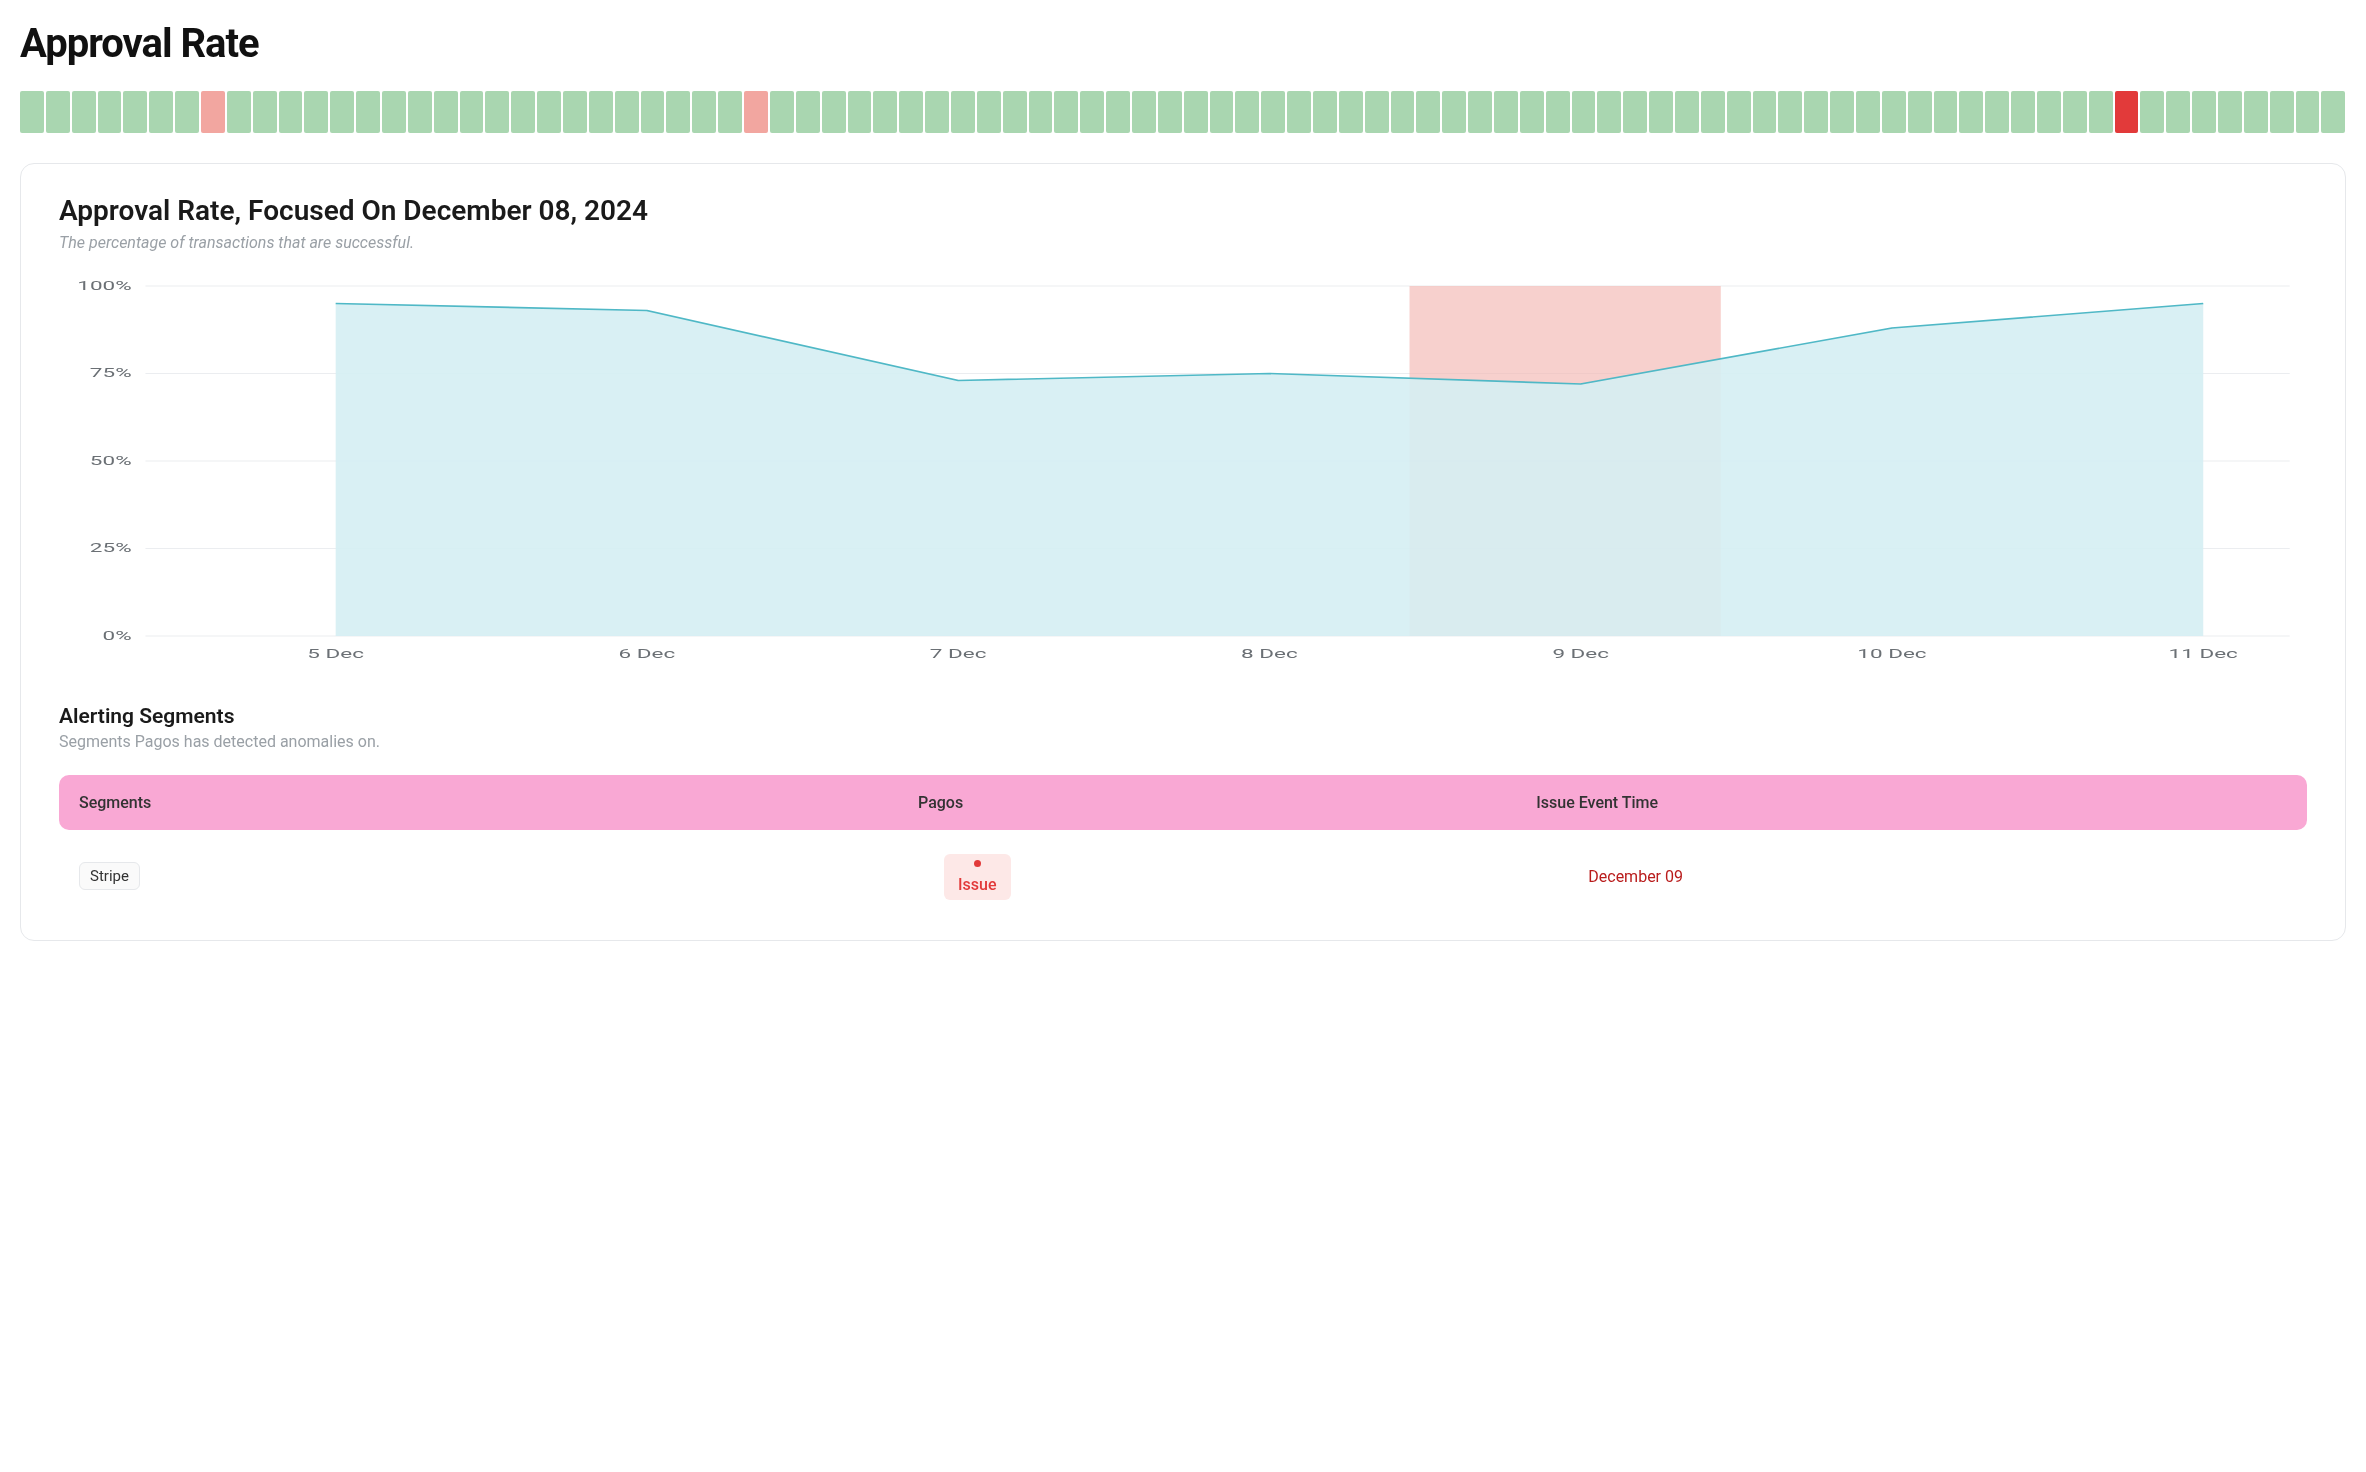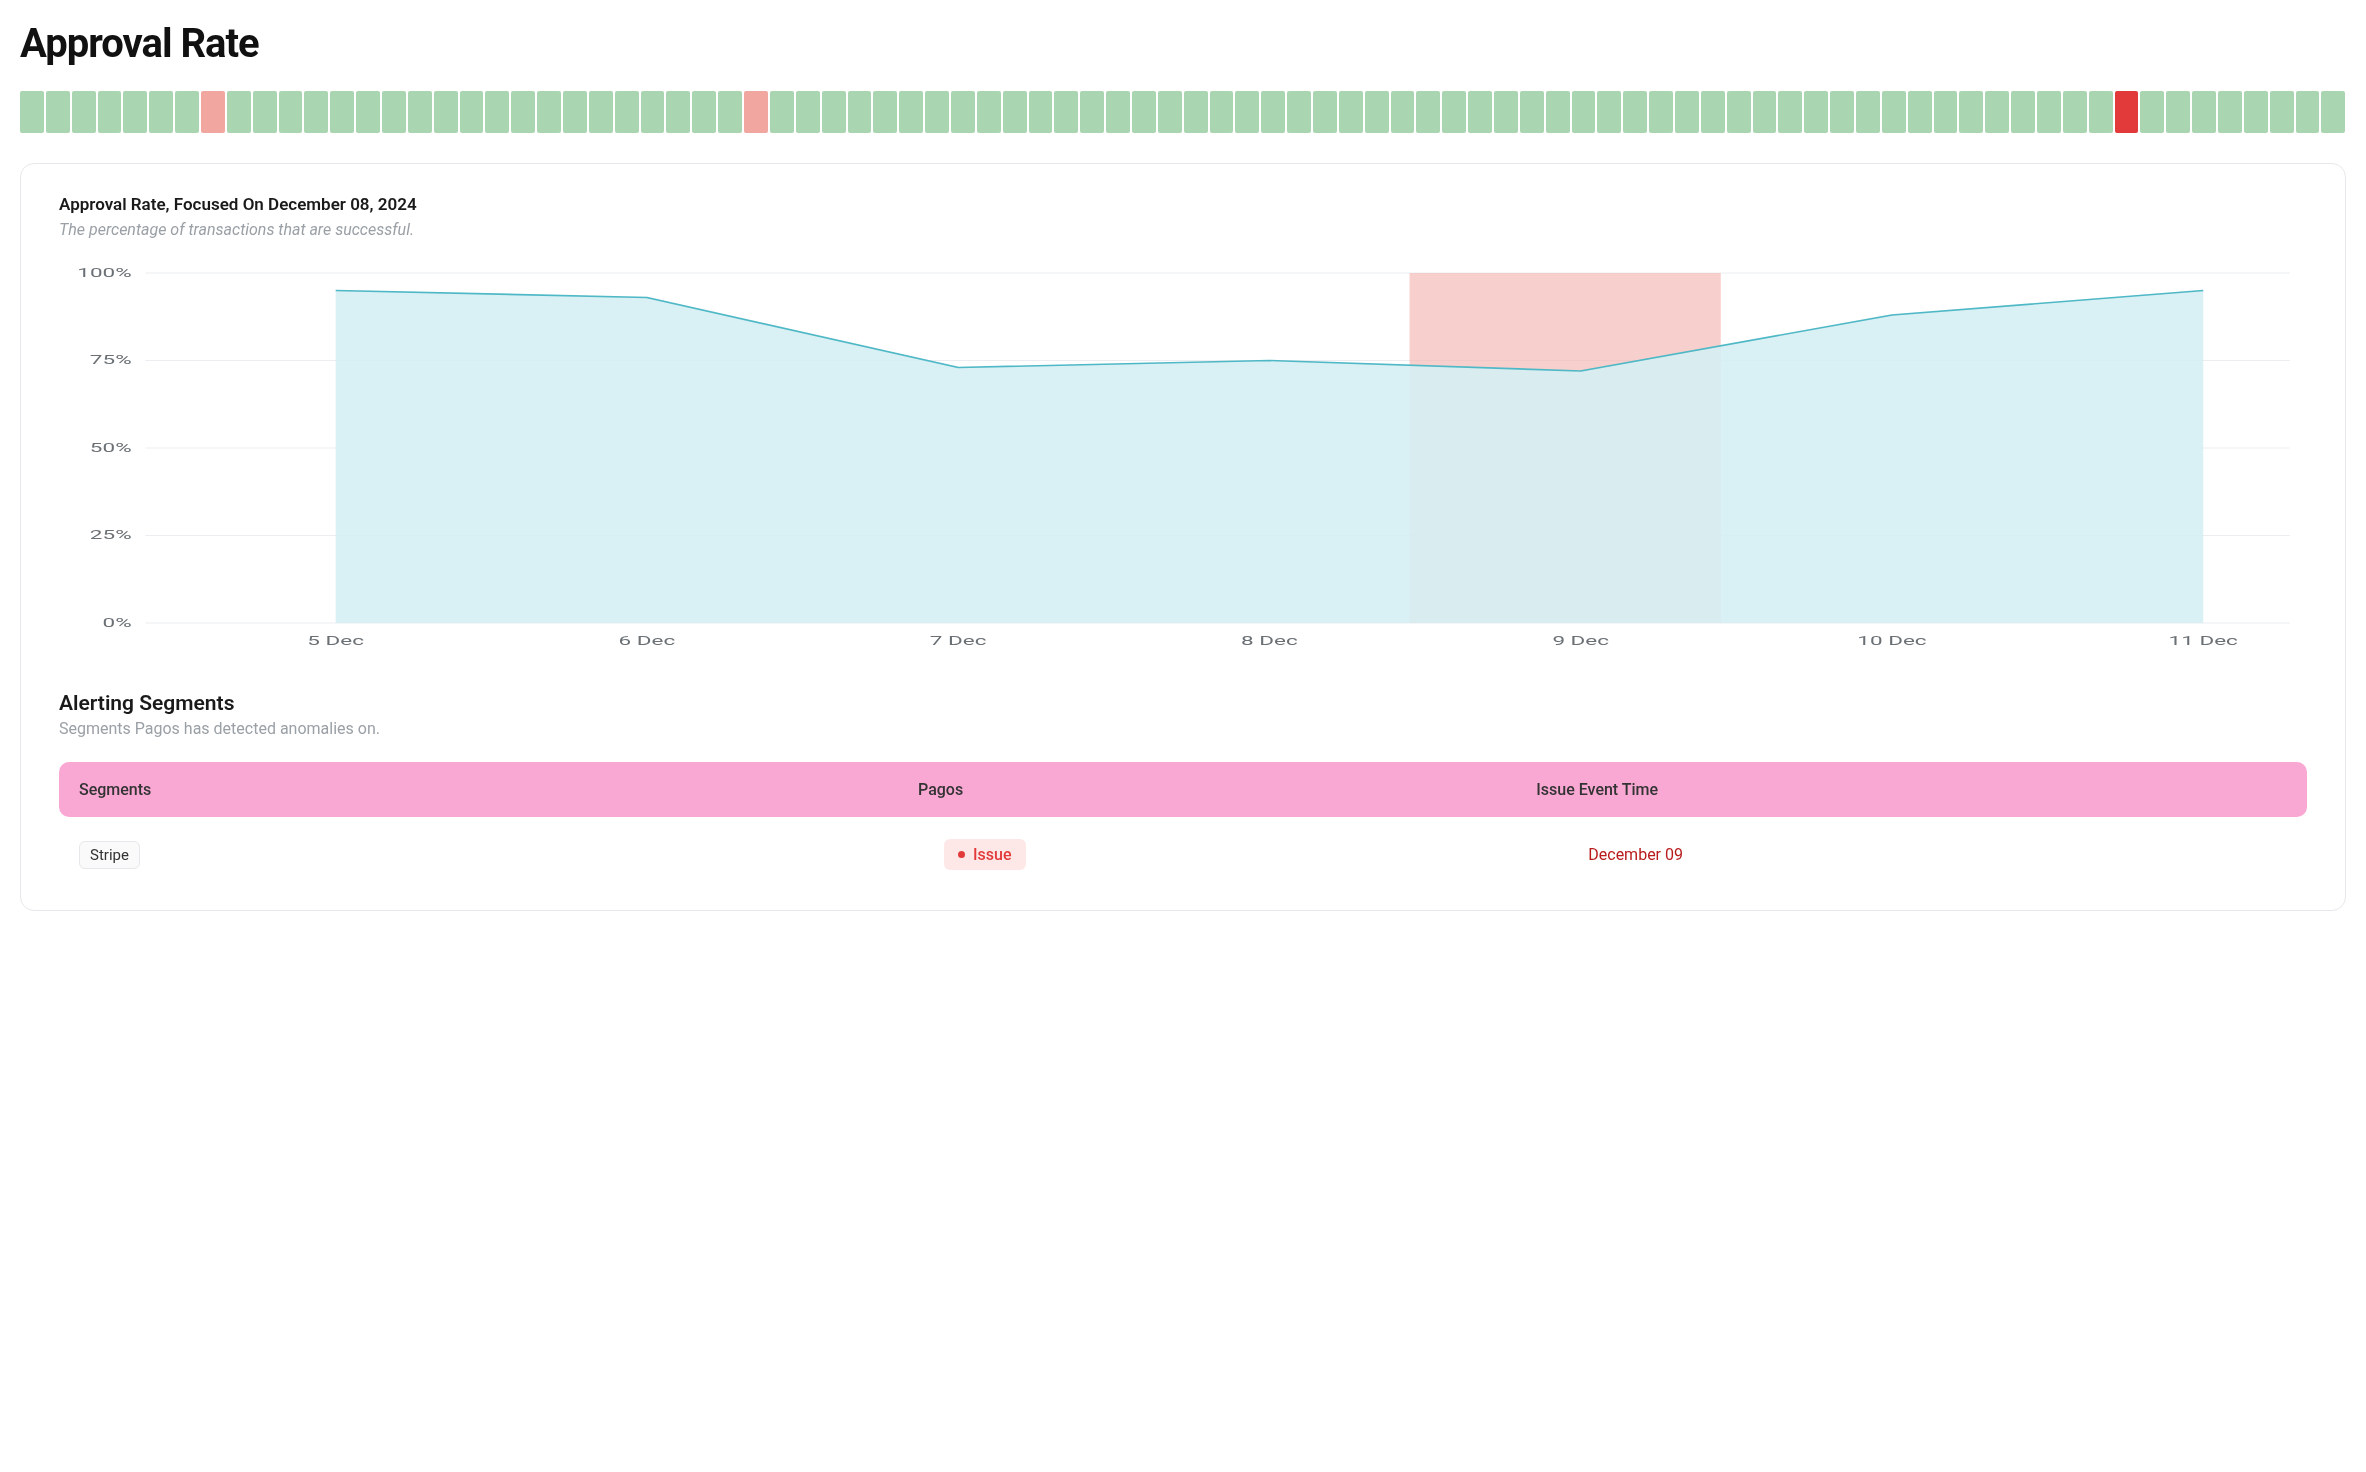--- a/index.html
+++ b/index.html
@@ -28,21 +28,21 @@
     }
     .status-strip .ok { background: #a9d6b0; }
     .status-strip .warn { background: #f2a6a0; }
     .status-strip .err { background: #e23a3a; }
     .card {
       border: 1px solid #e6e8eb;
       border-radius: 14px;
       padding: 30px 38px 30px 38px;
     }
     .chart-title {
-      font-size: 17px;
+      font-size: 28px;
       font-weight: 600;
       color: #1a1a1a;
       margin-bottom: 6px;
     }
     .chart-subtitle {
       font-size: 16px;
       color: #9aa0a6;
       margin-bottom: 24px;
       font-style: italic;
     }
@@ -102,20 +102,21 @@
     .issue-pill {
       display: inline-flex;
       align-items: center;
       gap: 8px;
       background: #fde8e7;
       color: #e23a3a;
       padding: 6px 14px;
       border-radius: 6px;
       font-size: 16px;
       font-weight: 500;
+      flex-direction: column;
     }
     .issue-pill .dot {
       width: 7px; height: 7px; border-radius: 50%;
       background: #e23a3a;
     }
     .time-text { color: #b91c1c; }
     
     .grid text { font-size: 13px; fill: #6b7075; }
     .xaxis text { font-size: 13px; fill: #6b7075; }
     .grid line { stroke: #ebedf0; stroke-width: 1; }

